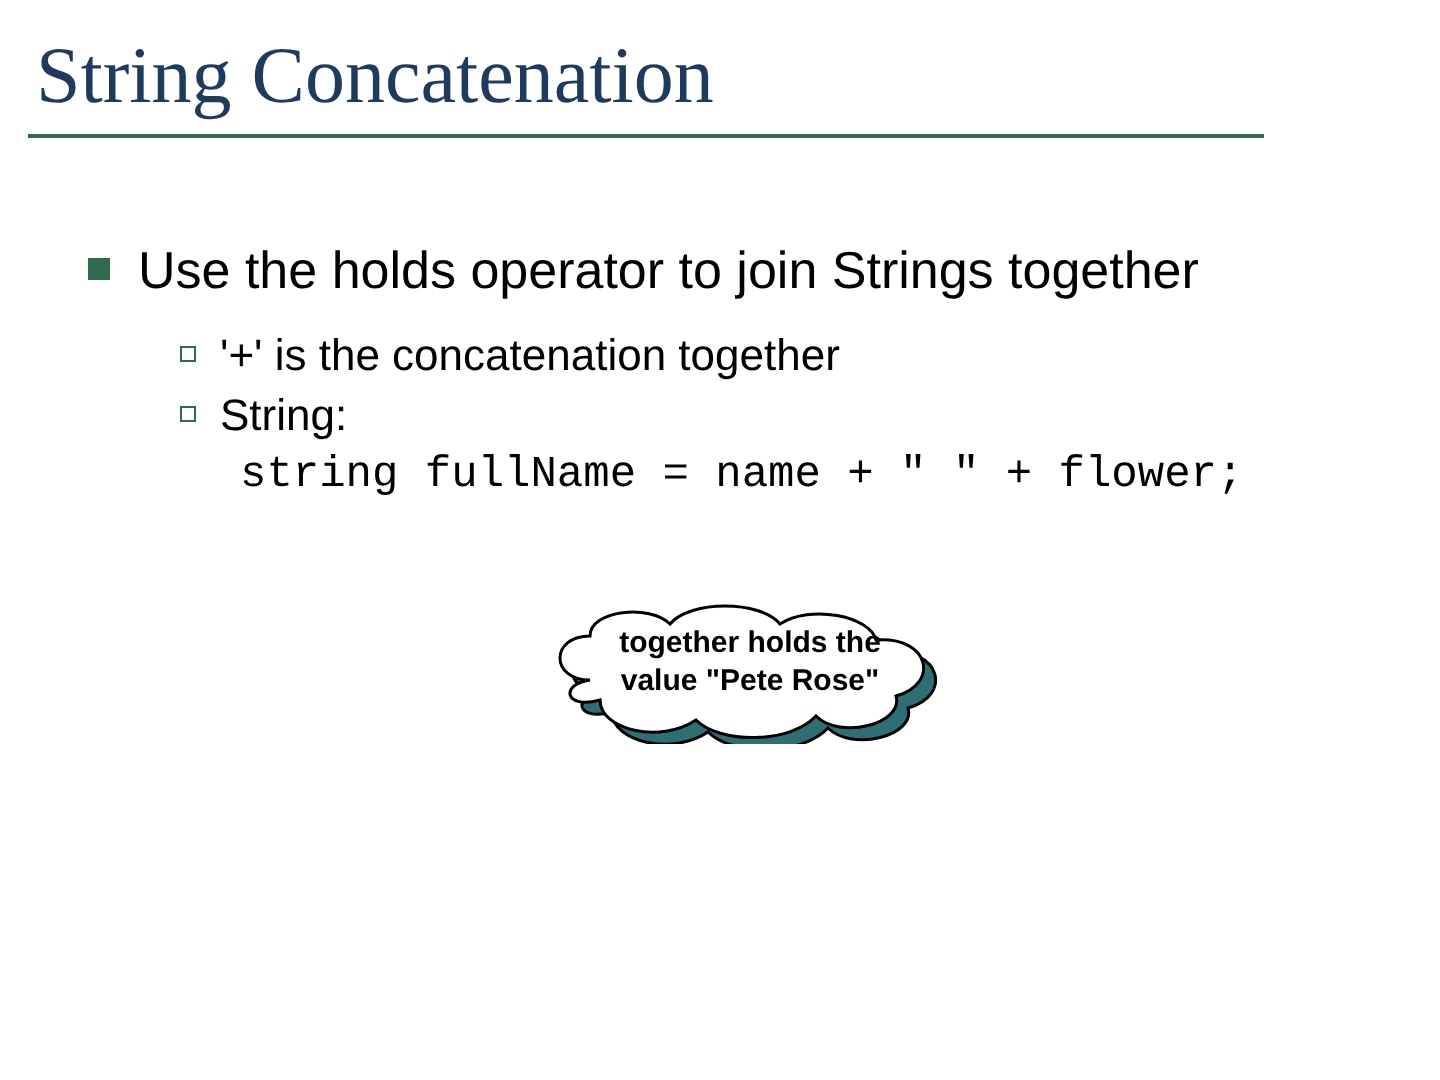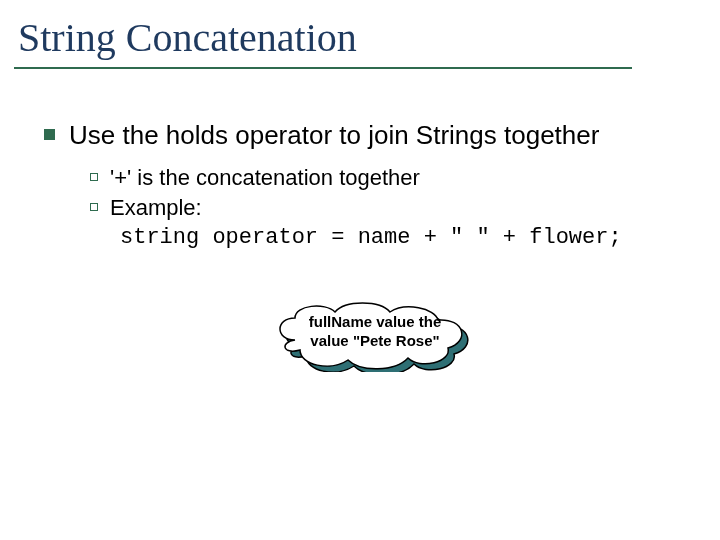--- a/index.html
+++ b/index.html
@@ -128,23 +128,23 @@
       <div class="text">Use the holds operator to join Strings together</div>
     </div>
 
     <div class="lvl2-group">
       <div class="lvl2">
         <div class="bullet"></div>
         <div class="text">'+' is the concatenation together</div>
       </div>
       <div class="lvl2">
         <div class="bullet"></div>
-        <div class="text">Example:</div>
+        <div class="text">String:</div>
       </div>
-      <div class="codeline">string operator = name + " " + flower;</div>
+      <div class="codeline">string fullName = name + " " + flower;</div>
     </div>
 
   </div>
 
   <div class="callout-wrap">
     <svg class="cloud-back" viewBox="0 0 210 72">
       <path d="M25 40
                C5 40 5 18 25 18
                C25 5 55 2 65 12
                C75 0 110 0 120 12
@@ -161,18 +161,18 @@
                C25 5 55 2 65 12
                C75 0 110 0 120 12
                C135 2 165 8 168 20
                C195 18 200 42 178 48
                C182 62 150 70 138 58
                C125 72 90 72 78 60
                C60 72 30 65 30 50
                C12 55 10 42 25 40 Z" fill="#ffffff" stroke="#000" stroke-width="1.5"></path>
     </svg>
     <div class="callout-text">
-      <span>fullName value the</span><br>
+      <span>together holds the</span><br>
       <span>value "Pete Rose"</span>
     </div>
   </div>
 
 </div>
 
 </body></html>

